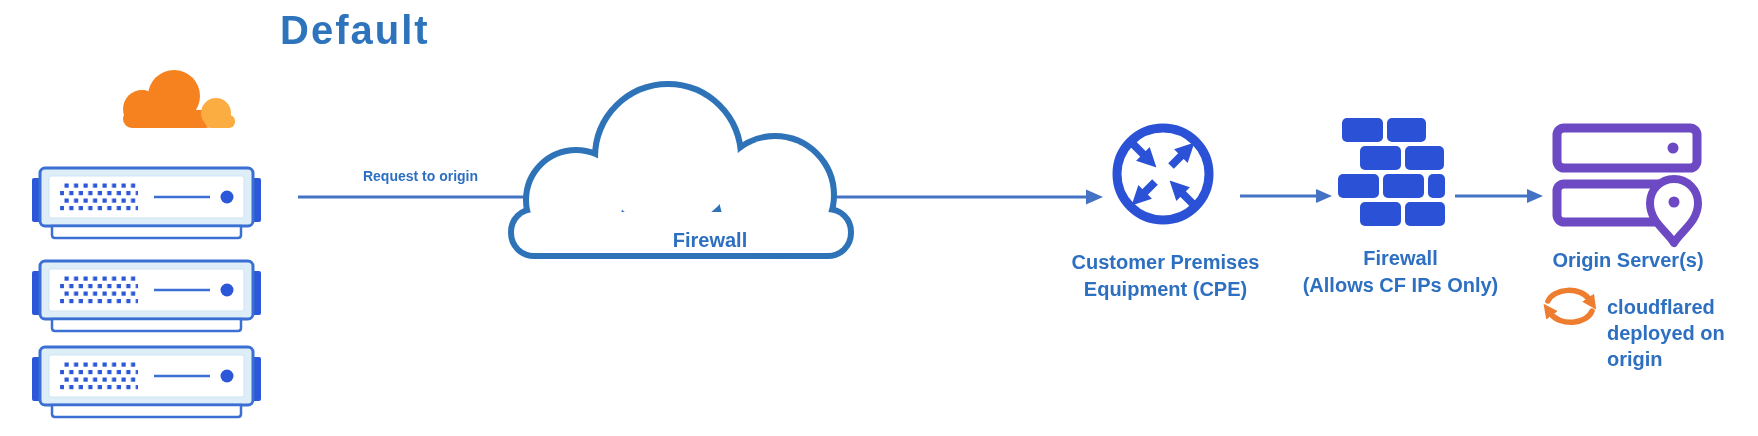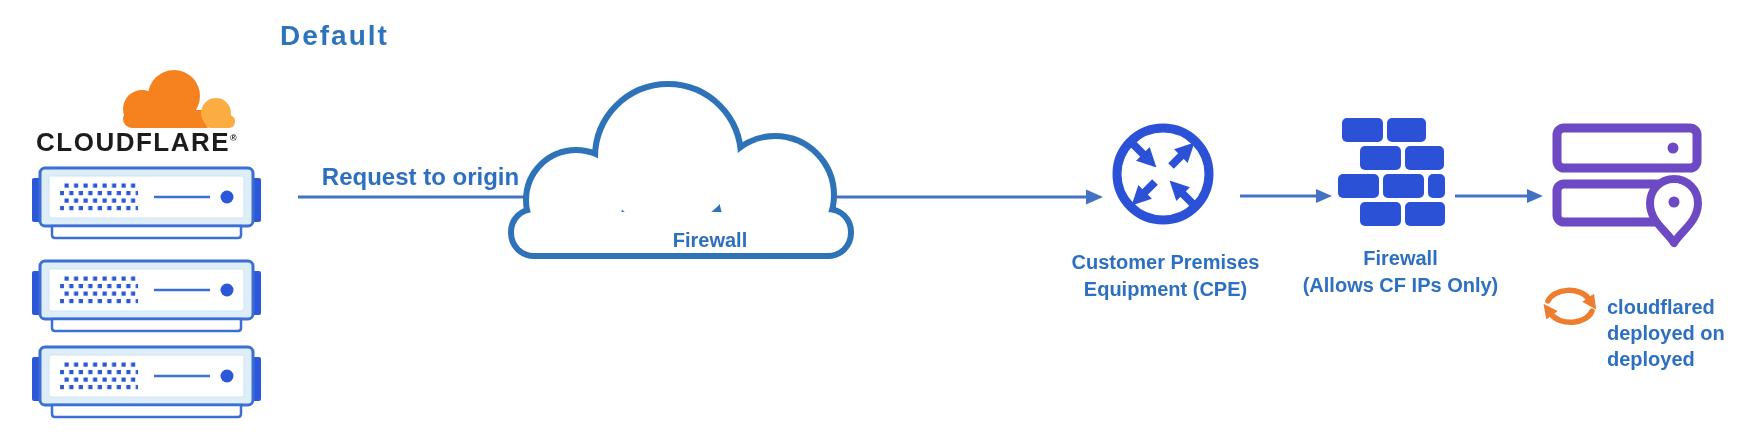--- a/index.html
+++ b/index.html
@@ -1,24 +1,24 @@
 <!DOCTYPE html>
 <html style="--title-blue: #2e74bd; --label-blue: #2d6fc0; --arrow-blue: #4472c4; --icon-blue: #2b52d6; --cloud-blue: #2e73b8; --server-border: #3b6fd4; --server-tab: #2b57d8; --server-fill: #ddeef8; --purple: #6d49c4; --cf-orange: #f6821f; --cf-orange-light: #fbad41; --sync-orange: #ee7d2f; --wordmark-black: #1b1c1e;"><head>
 <meta charset="utf-8">
 <style>
   html,body{margin:0;padding:0;background:#fff;}
   .canvas{position:relative;width:1758px;height:436px;background:#fff;overflow:hidden;
           font-family:"Liberation Sans",sans-serif;}
   .abs{position:absolute;}
-  .title{left:280px;top:20px;font-size:28px;font-weight:700;letter-spacing:2px;
+  .title{left:280px;top:8px;font-size:40px;font-weight:700;letter-spacing:2px;
          color:var(--title-blue,#2e74bd);}
   .lbl{color:var(--label-blue,#2d6fc0);font-size:20px;font-weight:700;line-height:27px;}
   .lbl .ln{display:block;}
   .center{text-align:center;}
-  .request-label{left:313px;top:163px;width:215px;font-size:24px;}
+  .request-label{left:313px;top:163px;width:215px;font-size:14px;}
   .cfip-label{left:275px;top:206px;line-height:25px;}
   .internet-label{left:660px;top:227px;width:100px;}
   .cpe-label{left:1048px;top:249px;width:235px;}
   .fw-label{left:1283px;top:245px;width:235px;}
   .origin-label{left:1528px;top:247px;width:200px;}
   .cfd-label{left:1607px;top:294px;line-height:26px;}
   .wordmark{left:36px;top:127px;font-size:26px;font-weight:700;letter-spacing:1.5px;
             color:var(--wordmark-black,#1b1c1e);}
   .wordmark sup{font-size:9px;letter-spacing:0;}
   svg{display:block;}
@@ -64,21 +64,20 @@
     <g class="cf-main">
       <circle cx="32" cy="39" r="19"></circle>
       <circle cx="64" cy="26" r="26"></circle>
       <rect x="13" y="40" width="92" height="18" rx="9"></rect>
     </g>
     <g class="cf-light">
       <circle cx="106" cy="43" r="15"></circle>
       <rect x="95" y="45" width="30" height="13" rx="6"></rect>
     </g>
   </svg>
-  <div class="abs wordmark"><span>CLOUDFLARE</span><sup>®</sup></div>
 
   <svg class="abs" style="left:26px;top:162px;" width="240" height="262">
     <defs>
       <pattern id="dotpat" x="0" y="0" width="9.5" height="15" patternUnits="userSpaceOnUse">
         <rect x="0.5" y="0.5" width="4.2" height="4.2" class="dot"></rect>
         <rect x="5.25" y="8" width="4.2" height="4.2" class="dot"></rect>
       </pattern>
       <g id="serverdef">
         <rect x="6" y="10" width="12" height="44" rx="2" class="tabfill"></rect>
         <rect x="223" y="10" width="12" height="44" rx="2" class="tabfill"></rect>
@@ -181,20 +180,21 @@
   <div class="abs lbl cpe-label center">
     <span class="ln">Customer Premises</span>
     <span class="ln">Equipment (CPE)</span>
   </div>
 
   <div class="abs lbl fw-label center">
     <span class="ln">Firewall</span>
     <span class="ln">(Allows CF IPs Only)</span>
   </div>
 
+  <div class="abs lbl origin-label center">Origin Server(s)</div>
 
   <div class="abs lbl cfd-label">
     <span class="ln">cloudflared</span>
     <span class="ln">deployed on</span>
-    <span class="ln">deployed</span>
+    <span class="ln">origin</span>
   </div>
 
 </div>
 
 </body></html>

